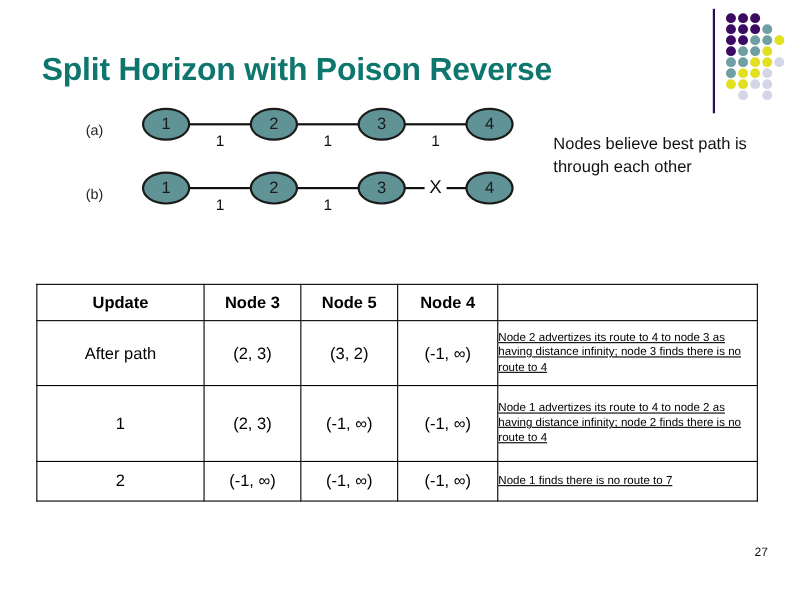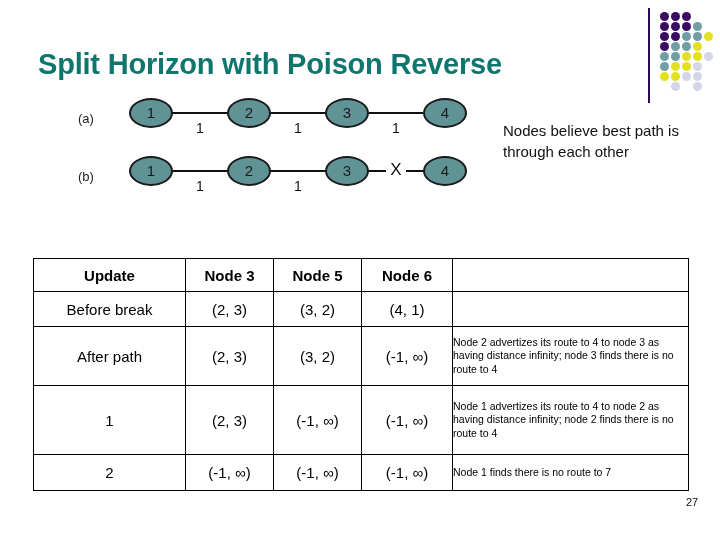--- a/index.html
+++ b/index.html
@@ -155,20 +155,21 @@
   }
   .cell-val {
     font-size: 15px;
     text-align: center;
   }
   .cell-note {
     font-size: 10.5px;
     line-height: 13.5px;
     text-align: left;
     padding: 3px 6px 3px 7px;
+    text-decoration: underline;
   }
   .r-head  td, .r-head  th { height: 32px; }
   .r-before td { height: 34px; }
   .r-after  td { height: 58px; }
   .r-one    td { height: 68px; }
   .r-two    td { height: 35px; }
 
   
   #page-number {
     position: absolute;
@@ -277,32 +278,25 @@
       <col class="c-n1">
       <col class="c-n2">
       <col class="c-n3">
       <col class="c-note">
   </colgroup>
   <thead>
     <tr class="r-head">
       <th class="th-cell">Update</th>
       <th class="th-cell">Node 3</th>
       <th class="th-cell">Node 5</th>
-      <th class="th-cell">Node 6</th>
+      <th class="th-cell">Node 4</th>
       <th class="th-cell"></th>
     </tr>
   </thead>
   <tbody>
-    <tr class="r-before">
-      <td class="cell-update">Before break</td>
-      <td class="cell-val">(2, 3)</td>
-      <td class="cell-val">(3, 2)</td>
-      <td class="cell-val">(4, 1)</td>
-      <td class="cell-note"></td>
-    </tr>
     <tr class="r-after">
       <td class="cell-update">After path</td>
       <td class="cell-val">(2, 3)</td>
       <td class="cell-val">(3, 2)</td>
       <td class="cell-val">(-1, ∞)</td>
       <td class="cell-note">Node 2 advertizes its route to 4 to node 3 as having distance infinity; node 3 finds there is no route to 4</td>
     </tr>
     <tr class="r-one">
       <td class="cell-update">1</td>
       <td class="cell-val">(2, 3)</td>

